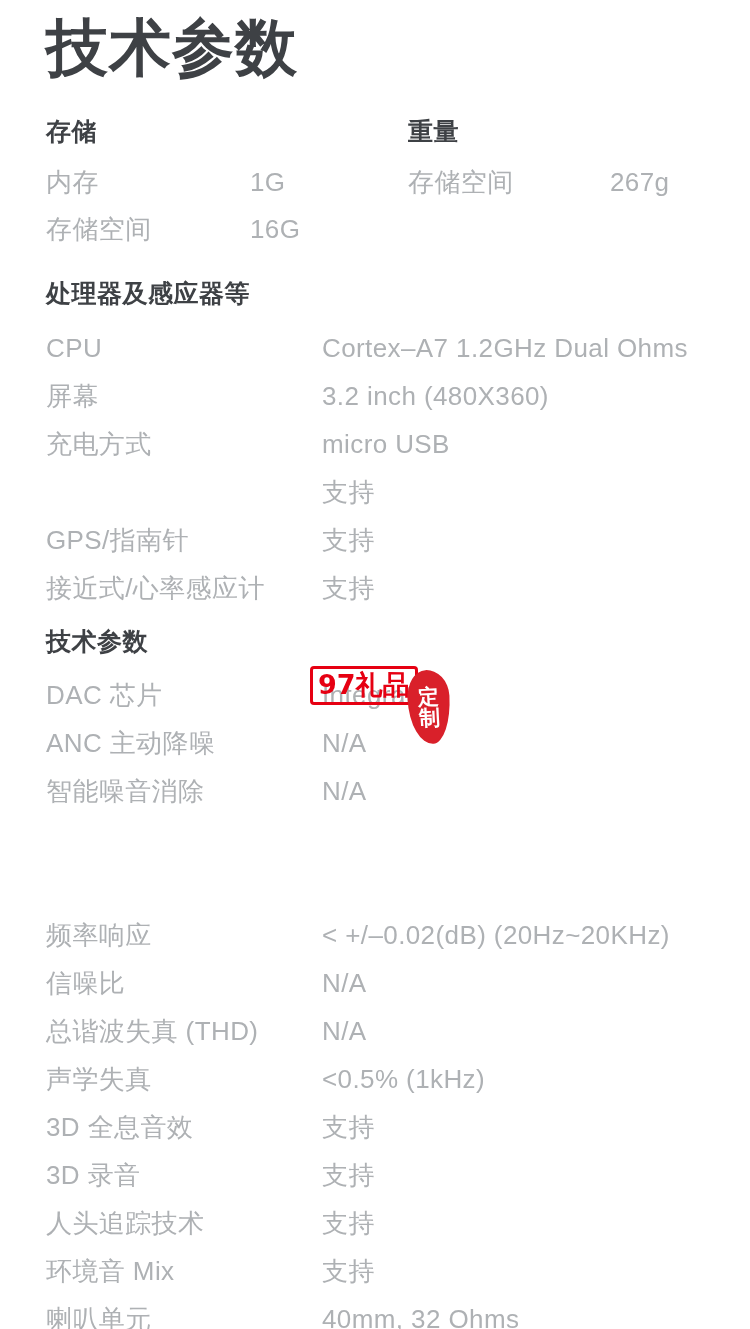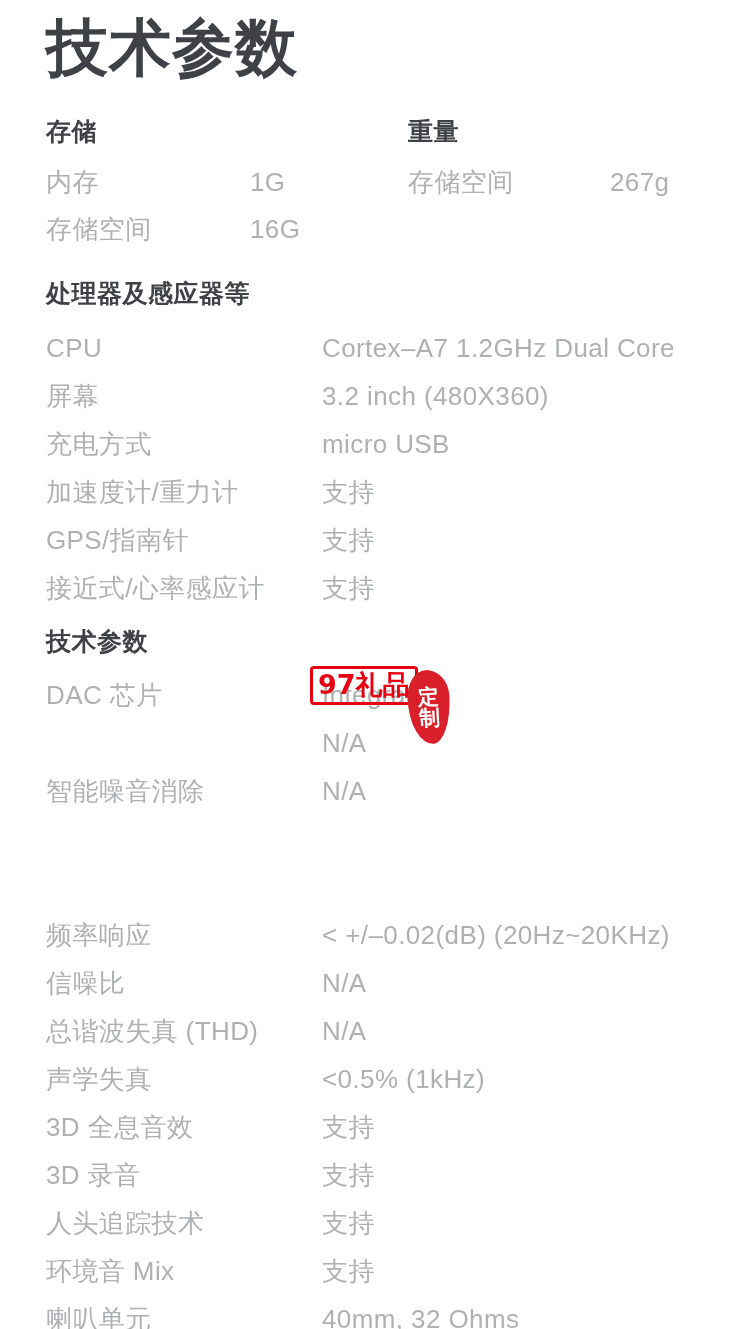--- a/index.html
+++ b/index.html
@@ -160,50 +160,50 @@
 
   <div class="spec-row col-right" style="top:160px;">
     <span class="spec-label">存储空间</span>
     <span class="spec-value val-right">267g</span>
   </div>
 
   <div class="section-head col-left" style="top:277px;">处理器及感应器等</div>
 
   <div class="spec-row col-left" style="top:326px;">
     <span class="spec-label">CPU</span>
-    <span class="spec-value val-main">Cortex–A7 1.2GHz Dual Core</span>
+    <span class="spec-value val-main">Cortex–A7 1.2GHz Dual Ohms</span>
   </div>
   <div class="spec-row col-left" style="top:374px;">
     <span class="spec-label">屏幕</span>
     <span class="spec-value val-main">3.2 inch (480X360)</span>
   </div>
   <div class="spec-row col-left" style="top:422px;">
     <span class="spec-label">充电方式</span>
     <span class="spec-value val-main">micro USB</span>
   </div>
   <div class="spec-row col-left" style="top:470px;">
-    <span class="spec-label">加速度计/重力计</span>
     <span class="spec-value val-main">支持</span>
   </div>
   <div class="spec-row col-left" style="top:518px;">
     <span class="spec-label">GPS/指南针</span>
     <span class="spec-value val-main">支持</span>
   </div>
   <div class="spec-row col-left" style="top:566px;">
     <span class="spec-label">接近式/心率感应计</span>
     <span class="spec-value val-main">支持</span>
   </div>
 
   <div class="section-head col-left" style="top:625px;">技术参数</div>
 
   <div class="spec-row col-left" style="top:673px;">
     <span class="spec-label">DAC 芯片</span>
     <span class="spec-value val-main">Integrated</span>
   </div>
   <div class="spec-row col-left" style="top:721px;">
+    <span class="spec-label">ANC 主动降噪</span>
     <span class="spec-value val-main">N/A</span>
   </div>
   <div class="spec-row col-left" style="top:769px;">
     <span class="spec-label">智能噪音消除</span>
     <span class="spec-value val-main">N/A</span>
   </div>
   <div class="spec-row col-left" style="top:913px;">
     <span class="spec-label">频率响应</span>
     <span class="spec-value val-main">&lt; +/–0.02(dB) (20Hz~20KHz)</span>
   </div>

